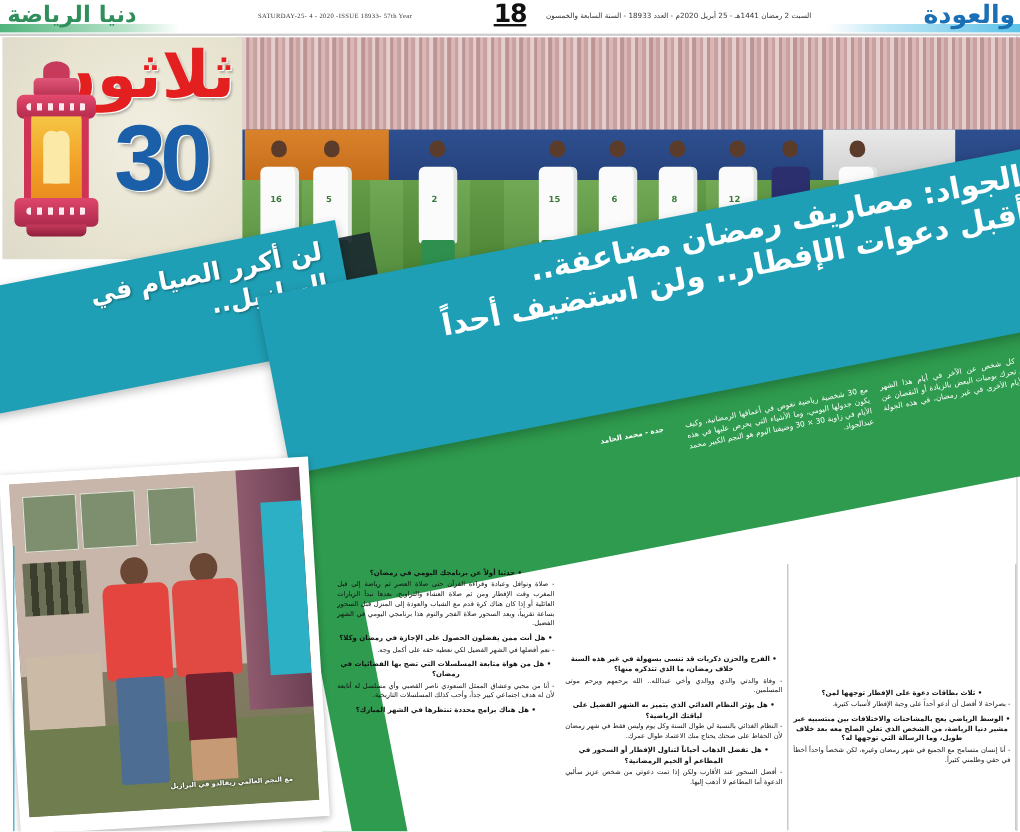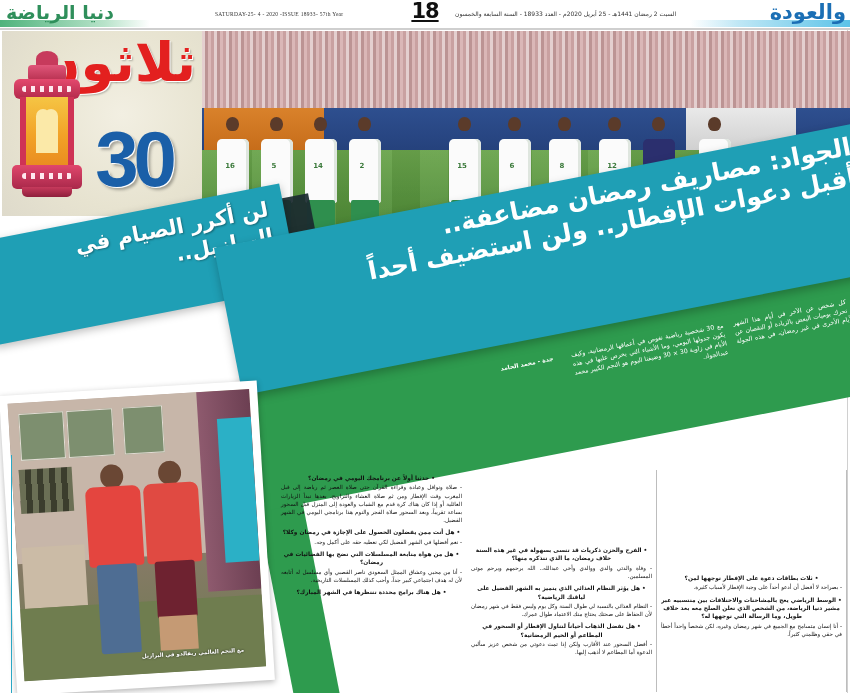--- a/index.html
+++ b/index.html
@@ -133,21 +133,20 @@
     letter-spacing:-4px;line-height:56px;
     text-shadow:1px 1px 0 #fff, 2px 2px 2px rgba(0,0,0,.25);
     direction:rtl;
   }
   .logo-30{
     position:absolute;right:30px;top:60px;
     font-size:78px;font-weight:bold;color:#1a5fa8;
     letter-spacing:-5px;line-height:80px;
     text-shadow:1px 1px 0 #fff, 3px 3px 3px rgba(0,0,0,.3);
     font-family:"Liberation Sans", sans-serif;
-    margin-top:28px;
   }
   .lantern{
     position:absolute;left:8px;top:20px;width:74px;height:150px;
   }
   .l-top{
     position:absolute;left:26px;top:0;width:22px;height:16px;
     background:#c73a5c;border-radius:50% 50% 0 0;
   }
   .l-neck{
     position:absolute;left:18px;top:14px;width:38px;height:16px;
@@ -344,27 +343,20 @@
         <div class="head"></div>
         <div class="shirt"></div>
         <div class="num">16</div>
         <div class="shorts"></div>
         <div class="legs"></div>
       </div>
     <div class="player" style="left:62px;">
         <div class="head"></div>
         <div class="shirt"></div>
         <div class="num">5</div>
-        <div class="shorts"></div>
-        <div class="legs"></div>
-      </div>
-    <div class="player" style="left:106px;">
-        <div class="head"></div>
-        <div class="shirt"></div>
-        <div class="num">14</div>
         <div class="shorts"></div>
         <div class="legs"></div>
       </div>
     <div class="player" style="left:150px;">
         <div class="head"></div>
         <div class="shirt"></div>
         <div class="num">2</div>
         <div class="shorts"></div>
         <div class="legs"></div>
       </div>

